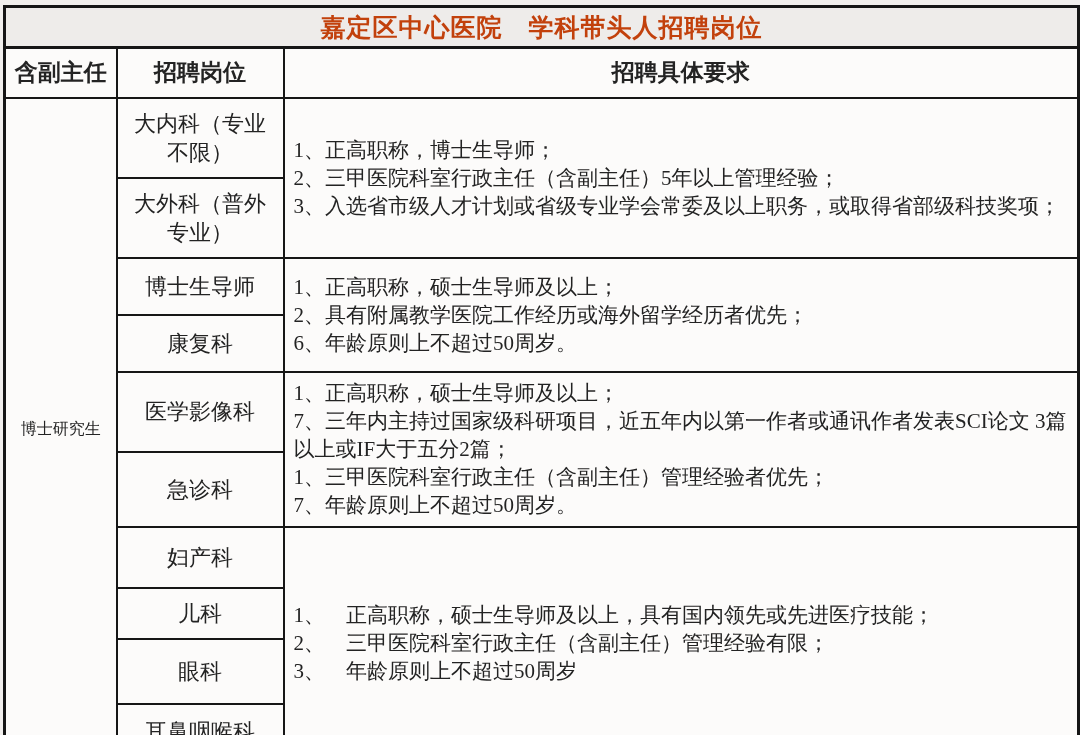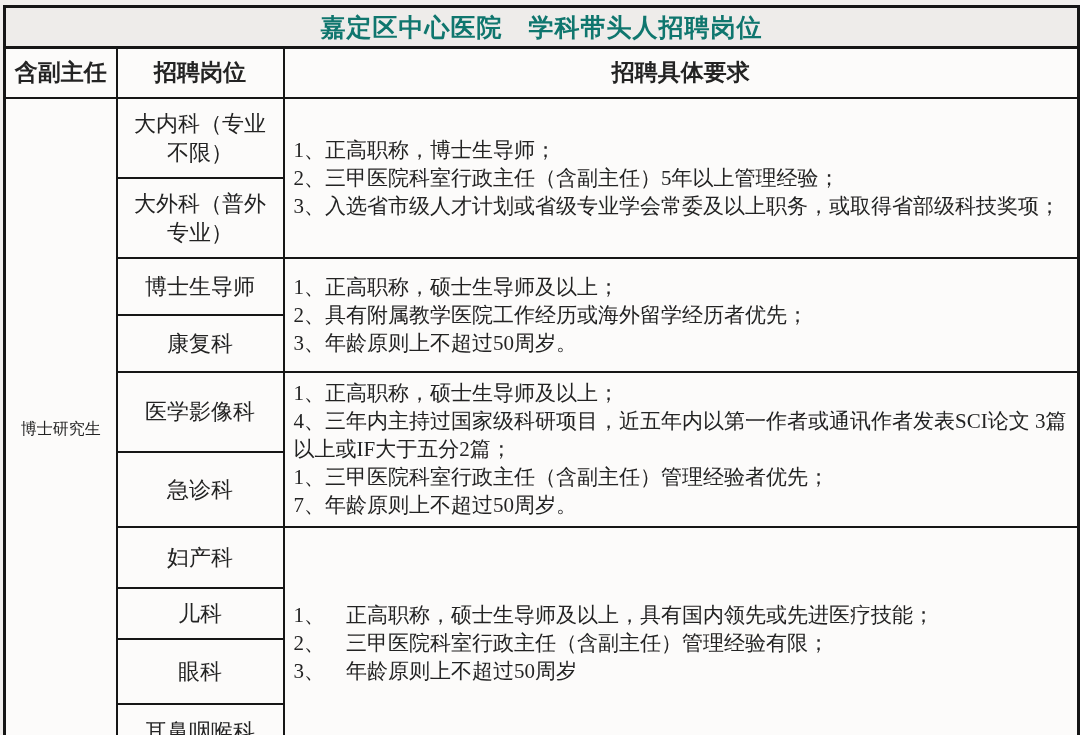--- a/index.html
+++ b/index.html
@@ -85,21 +85,21 @@
 <div class="wrap">
   <table class="recruit">
     <colgroup>
       <col style="width:112px">
       <col style="width:167px">
       <col style="width:795px">
     </colgroup>
 
     <tbody>
         <tr class="title-row">
-      <td colspan="3" style="color:#0f766e;">嘉定区中心医院　学科带头人招聘岗位</td>
+      <td colspan="3" style="color:#c2410c;">嘉定区中心医院　学科带头人招聘岗位</td>
     </tr>
 
     <tr class="header-row">
       <td>含副主任</td>
       <td>招聘岗位</td>
       <td>招聘具体要求</td>
     </tr>
 
     <tr class="r1">
       <td class="edu-cell" rowspan="10">博士研究生</td>
@@ -114,32 +114,32 @@
     <tr class="r2">
       <td class="pos-cell">大外科（普外
 专业）</td>
     </tr>
 
     <tr class="r3">
       <td class="pos-cell">博士生导师</td>
       <td class="req-cell" rowspan="2">
         <div class="req-item">1、正高职称，硕士生导师及以上；</div>
         <div class="req-item">2、具有附属教学医院工作经历或海外留学经历者优先；</div>
-        <div class="req-item">3、年龄原则上不超过50周岁。</div>
+        <div class="req-item">6、年龄原则上不超过50周岁。</div>
       </td>
     </tr>
     <tr class="r4">
       <td class="pos-cell">康复科</td>
     </tr>
 
     <tr class="r5">
       <td class="pos-cell">医学影像科</td>
       <td class="req-cell" rowspan="2">
         <div class="req-item">1、正高职称，硕士生导师及以上；</div>
-        <div class="req-item">4、三年内主持过国家级科研项目，近五年内以第一作者或通讯作者发表SCI论文 3篇以上或IF大于五分2篇；</div>
+        <div class="req-item">7、三年内主持过国家级科研项目，近五年内以第一作者或通讯作者发表SCI论文 3篇以上或IF大于五分2篇；</div>
         <div class="req-item">1、三甲医院科室行政主任（含副主任）管理经验者优先；</div>
         <div class="req-item">7、年龄原则上不超过50周岁。</div>
       </td>
     </tr>
     <tr class="r6">
       <td class="pos-cell">急诊科</td>
     </tr>
 
     <tr class="r7">
       <td class="pos-cell">妇产科</td>

